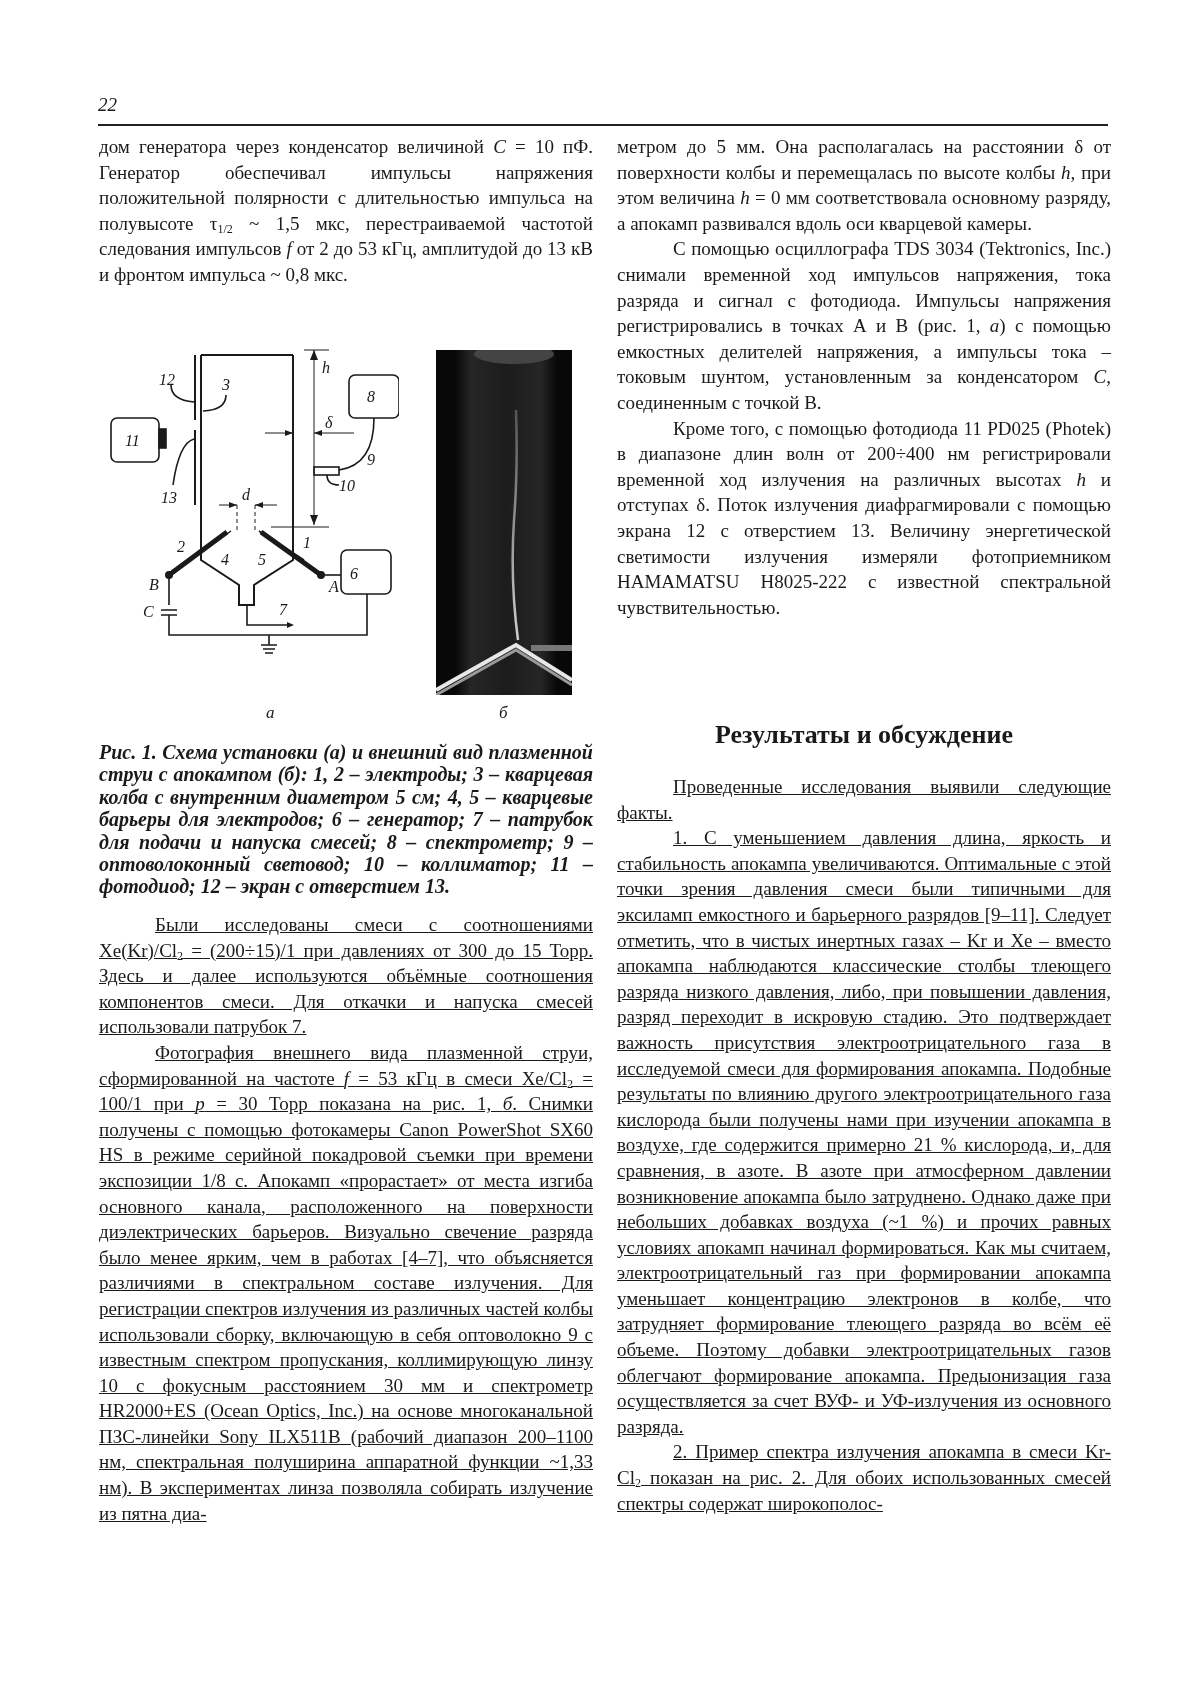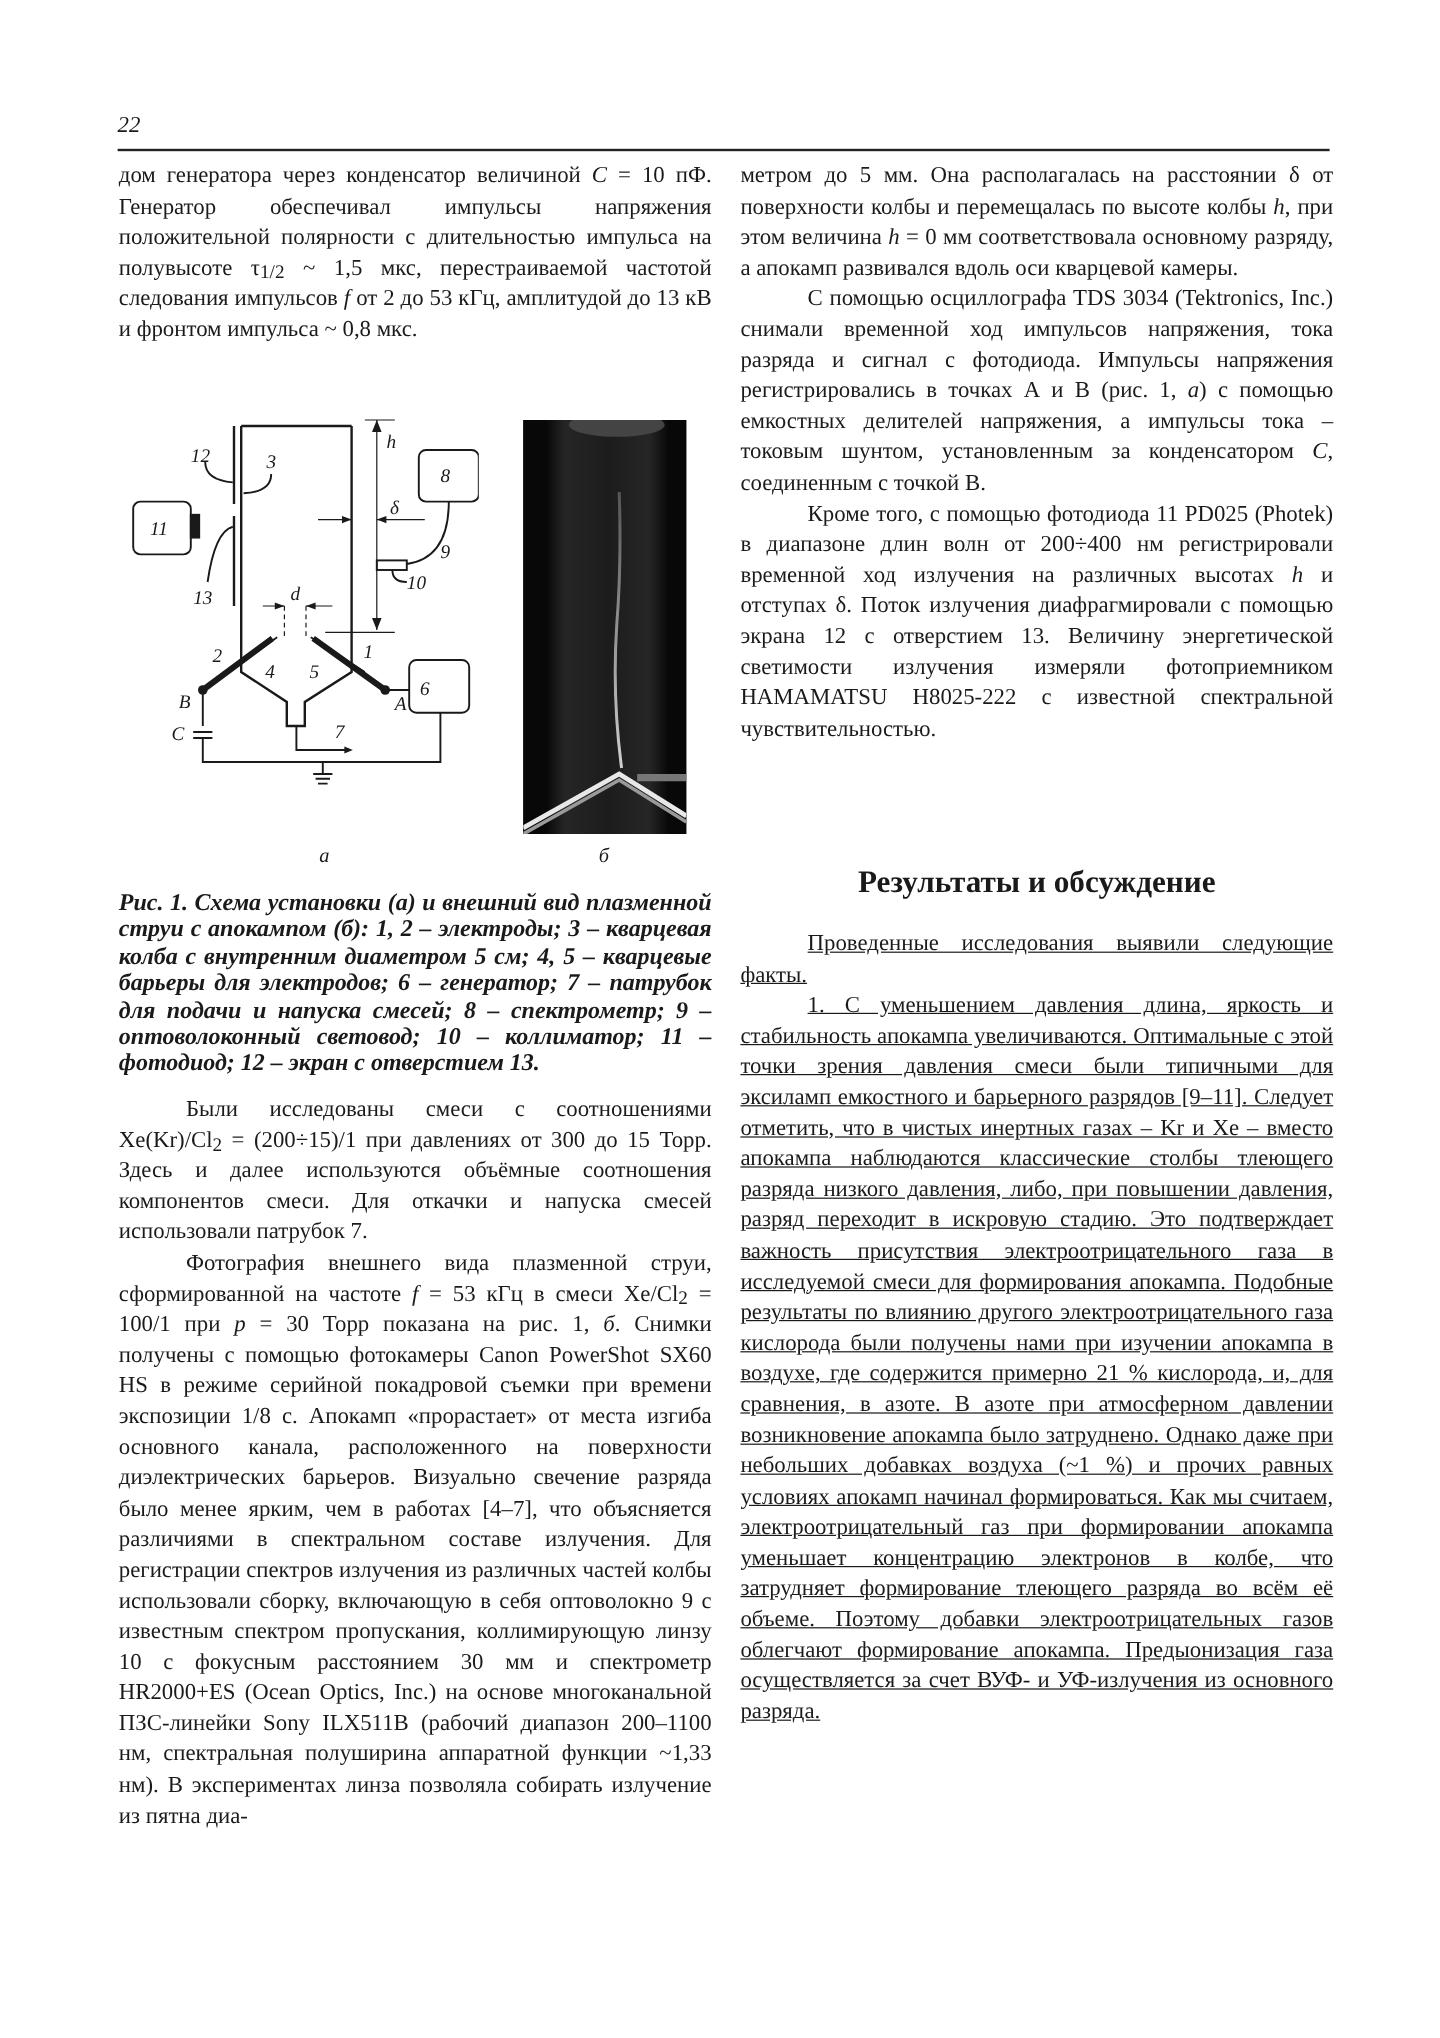--- a/index.html
+++ b/index.html
@@ -9,21 +9,21 @@
   .page-num { position: absolute; left: 0; top: 6px; font-style: italic; font-size: 19px; }
   .running-head { position: absolute; right: 0; top: 6px; font-style: italic; font-size: 19px; }
   .header-rule { position: absolute; left: 98px; top: 124px; width: 1010px; height: 1.5px; background: #222; }
 
   .col { position: absolute; top: 134px; width: 494px; font-size: 19px; line-height: 25.6px; text-align: justify; }
   .col-left { left: 99px; }
   .col-right { left: 617px; }
   .col p { margin: 0; }
   .indent { text-indent: 56px; }
   .col i { font-style: italic; }
-  sub { font-size: 16px; vertical-align: -3px; line-height: 0; }
+  sub { font-size: 12px; vertical-align: -3px; line-height: 0; }
 
   .figure { position: absolute; left: 99px; top: 345px; width: 494px; height: 385px; }
   .fig-a { position: absolute; left: 0; top: 0; width: 300px; height: 385px; }
   .fig-b { position: absolute; left: 337px; top: 5px; width: 136px; height: 345px; background: #0b0b0b; overflow: hidden; }
   .fig-label { position: absolute; font-style: italic; font-size: 17px; }
 
   .caption { position: absolute; left: 99px; top: 741px; width: 494px; font-size: 20px; line-height: 22.4px;
              font-weight: bold; font-style: italic; text-align: justify; }
 
   .section-title { position: absolute; left: 617px; top: 720px; width: 494px; text-align: center; font-weight: bold; font-size: 26px; }
@@ -138,29 +138,30 @@
       <path d="M0 340 L80 295 L136 330" stroke="#e8e8e8" stroke-width="4" fill="none"></path>
       <path d="M0 345 L80 300 L136 335" stroke="#9a9a9a" stroke-width="3" fill="none"></path>
       <path d="M95 298 L136 298" stroke="#777" stroke-width="6"></path>
     </svg>
   </div>
   <span class="fig-label" style="left:400px; top:358px;">б</span>
 </div>
 
 <div class="caption">Рис. 1. Схема установки (а) и внешний вид плазменной струи с апокампом (б): 1, 2 – электроды; 3 – кварцевая колба с внутренним диаметром 5 см; 4, 5 – кварцевые барьеры для электродов; 6 – генератор; 7 – патрубок для подачи и напуска смесей; 8 – спектрометр; 9 – оптоволоконный световод; 10 – коллиматор; 11 – фотодиод; 12 – экран с отверстием 13.</div>
 
-<div class="col col-left" style="top:912px;">
+<div class="col col-left" style="top:912px;text-decoration:underline;">
   <p class="indent"><span>Были исследованы смеси с соотношениями Xe(Kr)/Cl</span><sub>2</sub><span> = (200÷15)/1 при давлениях от 300 до 15 Торр. Здесь и далее используются объёмные соотношения компонентов смеси. Для откачки и напуска смесей использовали патрубок 7.</span></p>
   <p class="indent"><span>Фотография внешнего вида плазменной струи, сформированной на частоте </span><i>f</i><span> = 53 кГц в смеси Xe/Cl</span><sub>2</sub><span> = 100/1 при </span><i>p</i><span> = 30 Торр показана на рис. 1, </span><i>б</i><span>. Снимки получены с помощью фотокамеры Canon PowerShot SX60 HS в режиме серийной покадровой съемки при времени экспозиции 1/8 с. Апокамп «прорастает» от места изгиба основного канала, расположенного на поверхности диэлектрических барьеров. Визуально свечение разряда было менее ярким, чем в работах [4–7], что объясняется различиями в спектральном составе излучения. Для регистрации спектров излучения из различных частей колбы использовали сборку, включающую в себя оптоволокно 9 с известным спектром пропускания, коллимирующую линзу 10 с фокусным расстоянием 30 мм и спектрометр HR2000+ES (Ocean Optics, Inc.) на основе многоканальной ПЗС-линейки Sony ILX511B (рабочий диапазон 200–1100 нм, спектральная полуширина аппаратной функции ~1,33 нм). В экспериментах линза позволяла собирать излучение из пятна диа-</span></p>
 </div>
 
 <div class="col col-right">
   <p><span>метром до 5 мм. Она располагалась на расстоянии δ от поверхности колбы и перемещалась по высоте колбы </span><i>h</i><span>, при этом величина </span><i>h</i><span> = 0 мм соответствовала основному разряду, а апокамп развивался вдоль оси кварцевой камеры.</span></p>
   <p class="indent"><span>С помощью осциллографа TDS 3034 (Tektronics, Inc.) снимали временной ход импульсов напряжения, тока разряда и сигнал с фотодиода. Импульсы напряжения регистрировались в точках А и В (рис. 1, </span><i>а</i><span>) с помощью емкостных делителей напряжения, а импульсы тока – токовым шунтом, установленным за конденсатором </span><i>C</i><span>, соединенным с точкой В.</span></p>
   <p class="indent"><span>Кроме того, с помощью фотодиода 11 PD025 (Photek) в диапазоне длин волн от 200÷400 нм регистрировали временной ход излучения на различных высотах </span><i>h</i><span> и отступах δ. Поток излучения диафрагмировали с помощью экрана 12 с отверстием 13. Величину энергетической светимости излучения измеряли фотоприемником HAMAMATSU H8025-222 с известной спектральной чувствительностью.</span></p>
 </div>
 
 <div class="section-title">Результаты и обсуждение</div>
 
 <div class="col col-right" style="top:774px;text-decoration:underline;">
   <p class="indent">Проведенные исследования выявили следующие факты.</p>
   <p class="indent">1. С уменьшением давления длина, яркость и стабильность апокампа увеличиваются. Оптимальные с этой точки зрения давления смеси были типичными для эксиламп емкостного и барьерного разрядов [9–11]. Следует отметить, что в чистых инертных газах – Kr и Xe – вместо апокампа наблюдаются классические столбы тлеющего разряда низкого давления, либо, при повышении давления, разряд переходит в искровую стадию. Это подтверждает важность присутствия электроотрицательного газа в исследуемой смеси для формирования апокампа. Подобные результаты по влиянию другого электроотрицательного газа кислорода были получены нами при изучении апокампа в воздухе, где содержится примерно 21 % кислорода, и, для сравнения, в азоте. В азоте при атмосферном давлении возникновение апокампа было затруднено. Однако даже при небольших добавках воздуха (~1 %) и прочих равных условиях апокамп начинал формироваться. Как мы считаем, электроотрицательный газ при формировании апокампа уменьшает концентрацию электронов в колбе, что затрудняет формирование тлеющего разряда во всём её объеме. Поэтому добавки электроотрицательных газов облегчают формирование апокампа. Предыонизация газа осуществляется за счет ВУФ- и УФ-излучения из основного разряда.</p>
+  <p class="indent"><span>2. Пример спектра излучения апокампа в смеси Kr-Cl</span><sub>2</sub><span> показан на рис. 2. Для обоих использованных смесей спектры содержат широкополос-</span></p>
 </div>
 
 </body></html>

